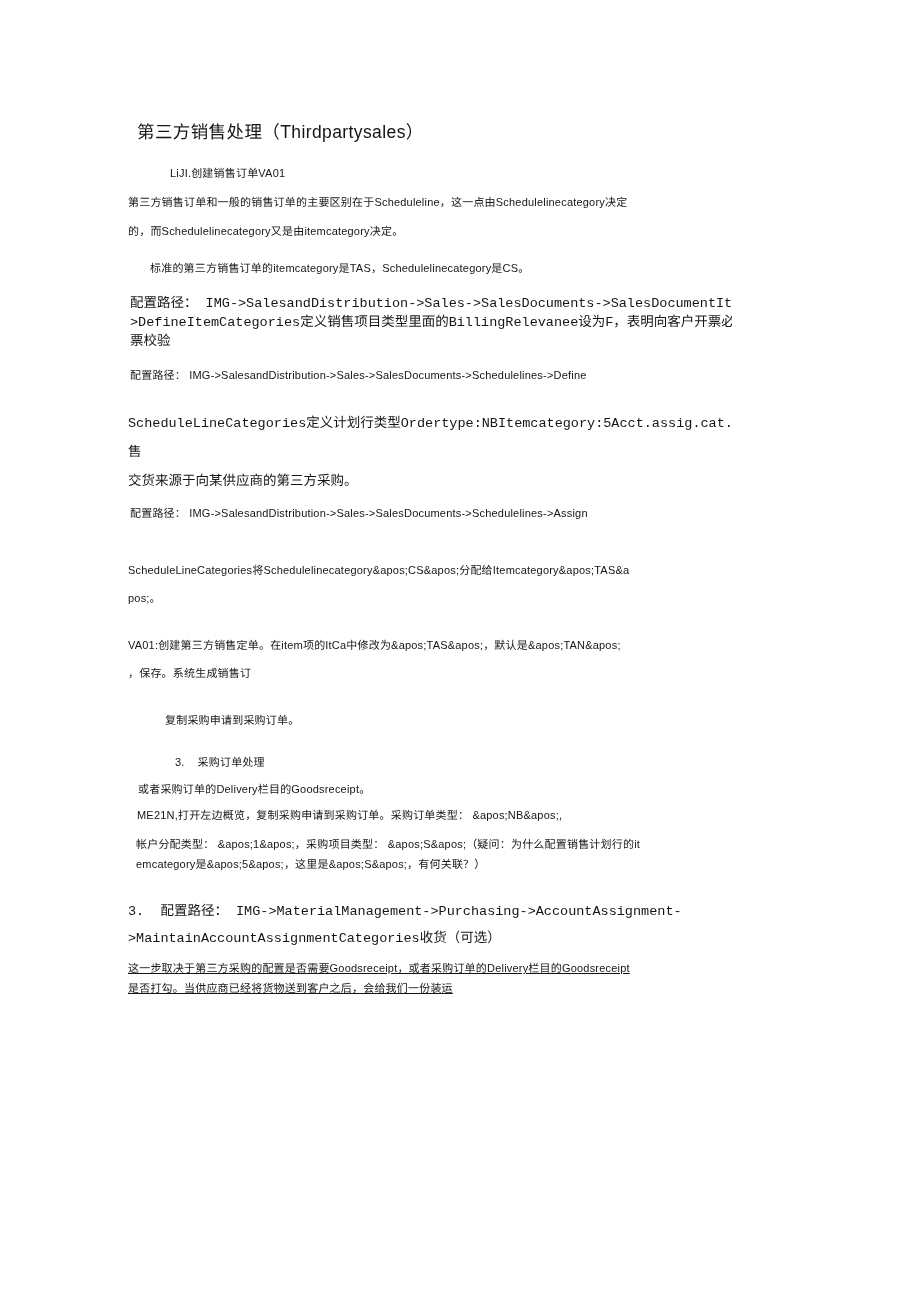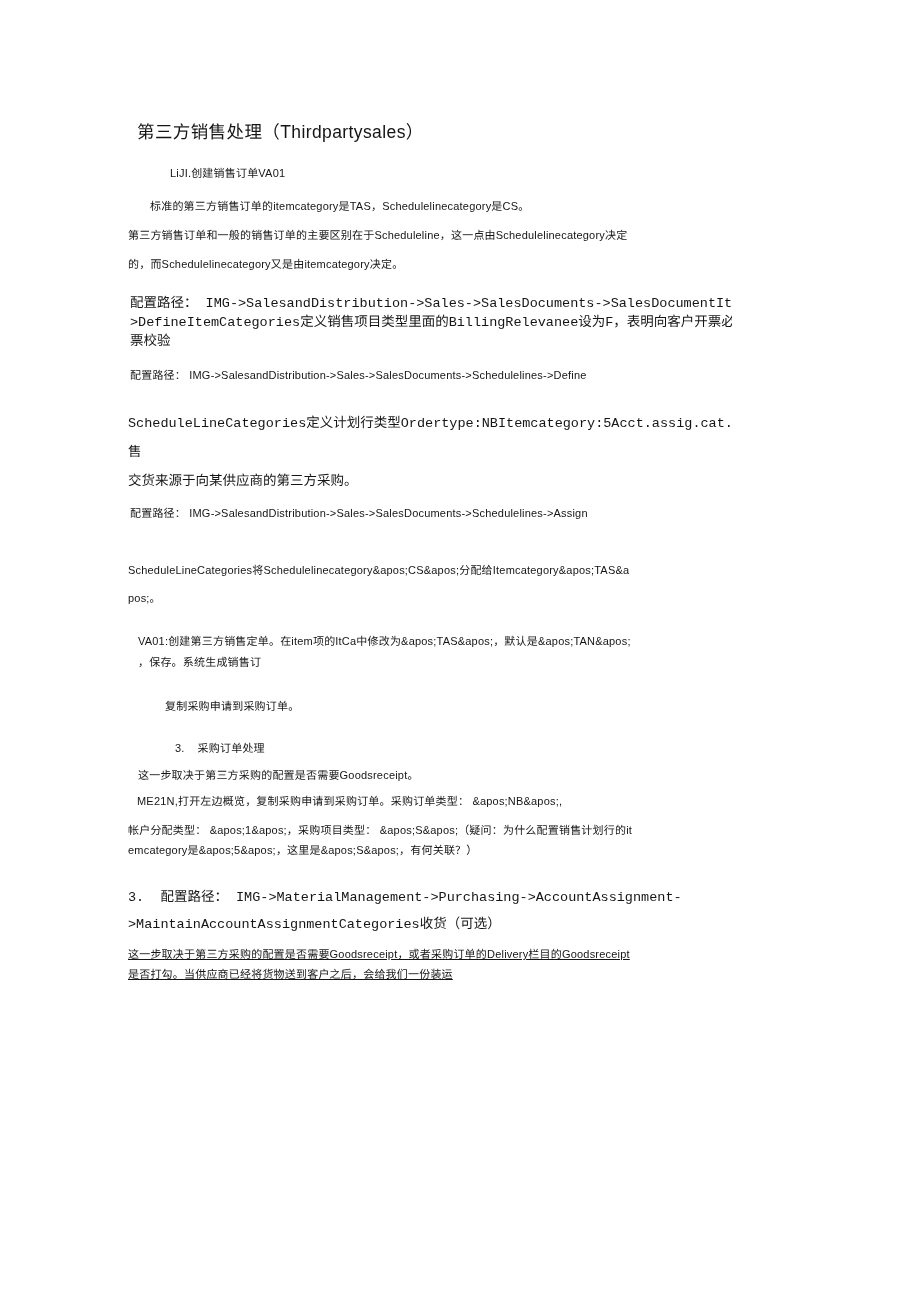--- a/index.html
+++ b/index.html
@@ -41,53 +41,53 @@
   
   .b1  { line-height: 24px; margin: 0   0 0 9px;  }
   .b2  { line-height: 22px; margin: 18px 0 0 42px; }
   .b3  { line-height: 29px; margin: 4px  0 0 0;    }
   .b4  { line-height: 22px; margin: 11px 0 0 22px; }
   .b5  { line-height: 19px; margin: 15px 0 0 2px;  }
   .b6  { line-height: 22px; margin: 13px 0 0 2px;  }
   .b7  { line-height: 29px; margin: 23px 0 0 0;    }
   .b8  { line-height: 22px; margin: 6px  0 0 2px;  }
   .b9  { line-height: 28px; margin: 32px 0 0 0;    }
-  .b10 { line-height: 21px; margin: 19px 0 0 10px;    }
+  .b10 { line-height: 28px; margin: 19px 0 0 0;    }
   .b11 { line-height: 22px; margin: 22px 0 0 37px; }
   .b12 { line-height: 22px; margin: 20px 0 0 47px; }
   .b13 { line-height: 22px; margin: 5px  0 0 10px; }
   .b14 { line-height: 22px; margin: 4px  0 0 9px;  }
-  .b15 { line-height: 20px; margin: 8px 0 0 0;    }
+  .b15 { line-height: 20px; margin: 8px 0 0 8px;    }
   .b16 { line-height: 27px; margin: 24px 0 0 0;    }
   .b17 { line-height: 20px; margin: 6px 0 0 0; text-decoration: underline;    }
 </style>
 </head>
 <body>
 
 <main class="page">
   <div class="content" id="doc">
       <div class="para title b1">第三方销售处理（Thirdpartysales）</div>
       <div class="para b2">LiJI.创建销售订单VA01</div>
-      <div class="para b4">标准的第三方销售订单的itemcategory是TAS，Schedulelinecategory是CS。</div>
       <div class="para b3">第三方销售订单和一般的销售订单的主要区别在于Scheduleline，这一点由Schedulelinecategory决定
 的，而Schedulelinecategory又是由itemcategory决定。</div>
+      <div class="para b4">标准的第三方销售订单的itemcategory是TAS，Schedulelinecategory是CS。</div>
       <div class="para mono b5">配置路径： IMG-&gt;SalesandDistribution-&gt;Sales-&gt;SalesDocuments-&gt;SalesDocumentItem-
 &gt;DefineItemCategories定义销售项目类型里面的BillingRelevanee设为F，表明向客户开票必须基于发
 票校验</div>
       <div class="para b6">配置路径： IMG-&gt;SalesandDistribution-&gt;Sales-&gt;SalesDocuments-&gt;Schedulelines-&gt;Define</div>
       <div class="para mono b7">ScheduleLineCategories定义计划行类型Ordertype:NBItemcategory:5Acct.assig.cat.1。表明销售
 交货来源于向某供应商的第三方采购。</div>
       <div class="para b8">配置路径： IMG-&gt;SalesandDistribution-&gt;Sales-&gt;SalesDocuments-&gt;Schedulelines-&gt;Assign</div>
       <div class="para b9">ScheduleLineCategories将Schedulelinecategory&amp;apos;CS&amp;apos;分配给Itemcategory&amp;apos;TAS&amp;a
 pos;。</div>
       <div class="para b10">VA01:创建第三方销售定单。在item项的ItCa中修改为&amp;apos;TAS&amp;apos;，默认是&amp;apos;TAN&amp;apos;
 ，保存。系统生成销售订</div>
       <div class="para b11">复制采购申请到采购订单。</div>
       <div class="para b12">3.    采购订单处理</div>
-      <div class="para b13">这一步取决于第三方采购的配置是否需要Goodsreceipt。</div>
+      <div class="para b13">或者采购订单的Delivery栏目的Goodsreceipt。</div>
       <div class="para b14">ME21N,打开左边概览，复制采购申请到采购订单。采购订单类型： &amp;apos;NB&amp;apos;,</div>
       <div class="para b15">帐户分配类型： &amp;apos;1&amp;apos;，采购项目类型： &amp;apos;S&amp;apos;（疑问：为什么配置销售计划行的it
 emcategory是&amp;apos;5&amp;apos;，这里是&amp;apos;S&amp;apos;，有何关联？）</div>
       <div class="para mono b16">3.  配置路径： IMG-&gt;MaterialManagement-&gt;Purchasing-&gt;AccountAssignment-
 &gt;MaintainAccountAssignmentCategories收货（可选）</div>
       <div class="para b17">这一步取决于第三方采购的配置是否需要Goodsreceipt，或者采购订单的Delivery栏目的Goodsreceipt
 是否打勾。当供应商已经将货物送到客户之后，会给我们一份装运</div>
     </div>
 </main>
 

